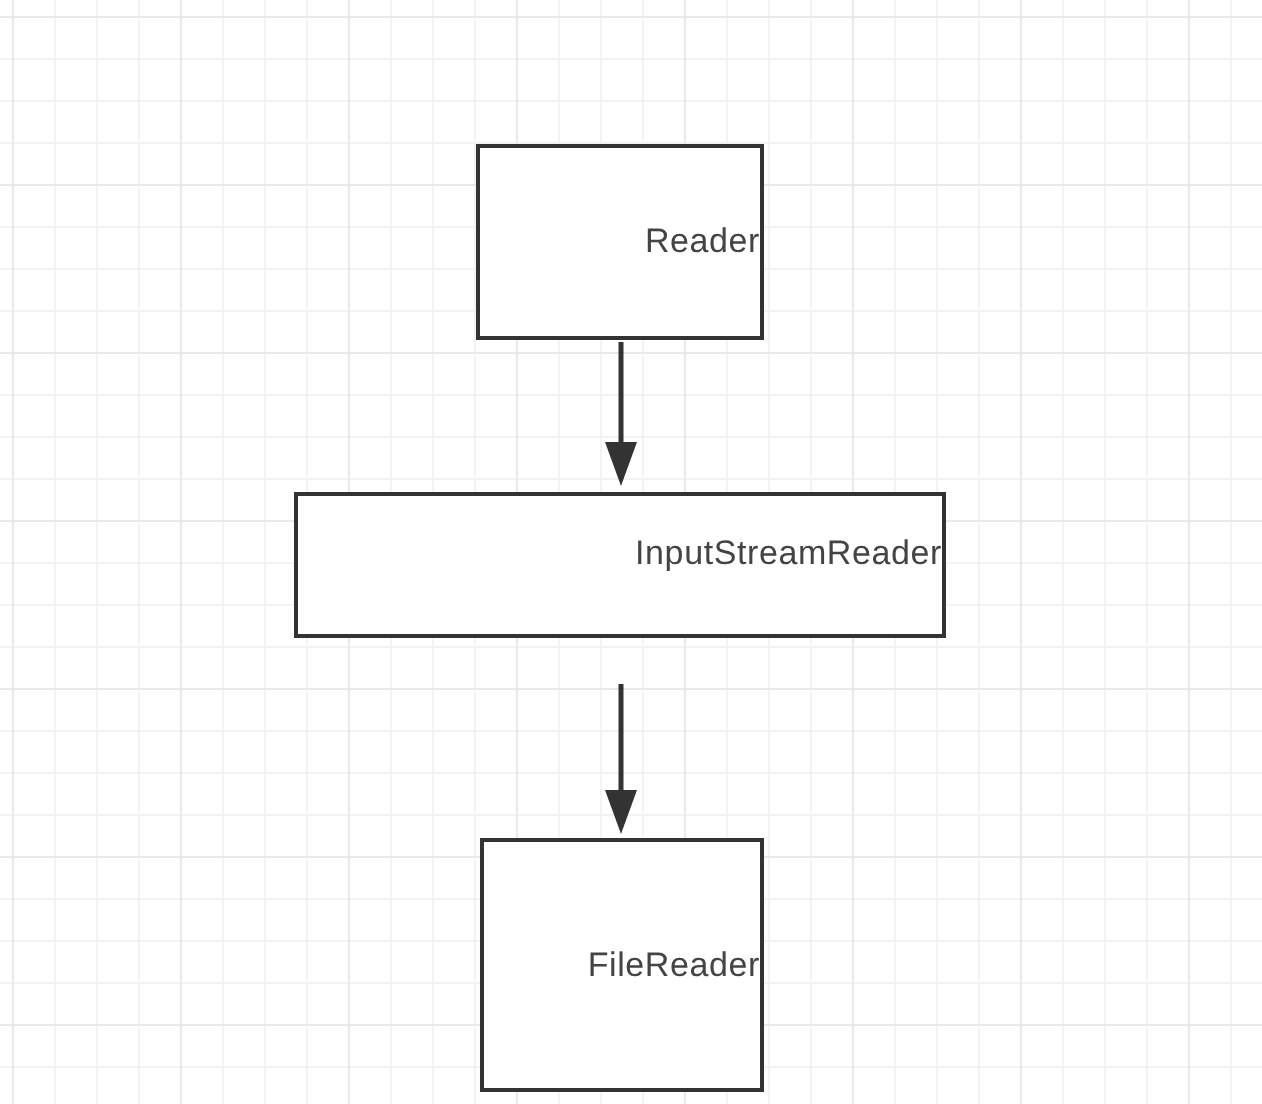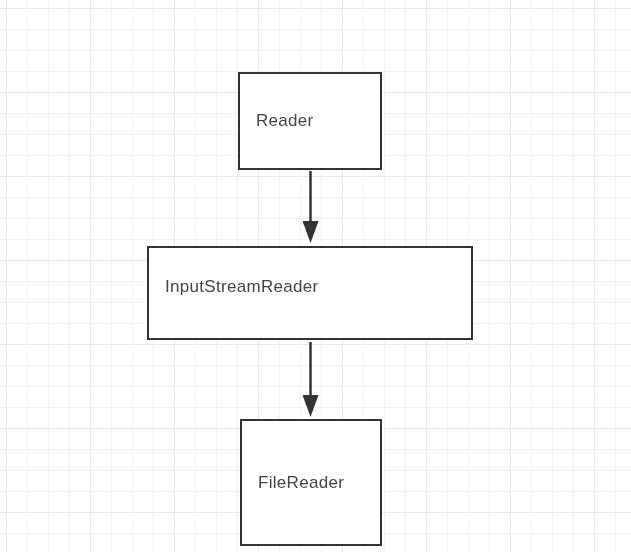--- a/index.html
+++ b/index.html
@@ -27,32 +27,32 @@
       linear-gradient(to bottom, var(--grid-minor) 1px, transparent 1px);
     background-size:84px 84px, 84px 84px, 21px 21px, 21px 21px;
     background-position:6px 8px, 6px 8px, 6px 8px, 6px 8px;
   }
   .node{
     position:absolute;
     background:var(--fill);
     border:2px solid var(--stroke);
     display:flex;
     align-items:center;
-    justify-content:flex-start;
+    justify-content:flex-end;
     cursor:default;
     padding-left:16px;
   }
   .node .label{
     font-size:17px;
     color:var(--text);
     letter-spacing:0.3px;
     white-space:nowrap;
   }
   #node-reader{left:238px;top:72px;width:144px;height:98px;}
-  #node-input-stream-reader{left:147px;top:246px;width:326px;height:94px;}
+  #node-input-stream-reader{left:147px;top:246px;width:326px;height:73px;}
   #node-input-stream-reader .label{transform:translateY(-6px);}
   #node-file-reader{left:240px;top:419px;width:142px;height:127px;}
   svg.edges{
     position:absolute;left:0;top:0;width:631px;height:552px;
     pointer-events:none;
   }
   svg.edges line{stroke:var(--stroke);stroke-width:2.5;}
   svg.edges polygon{fill:var(--stroke);stroke:none;}
 </style>
 </head>

